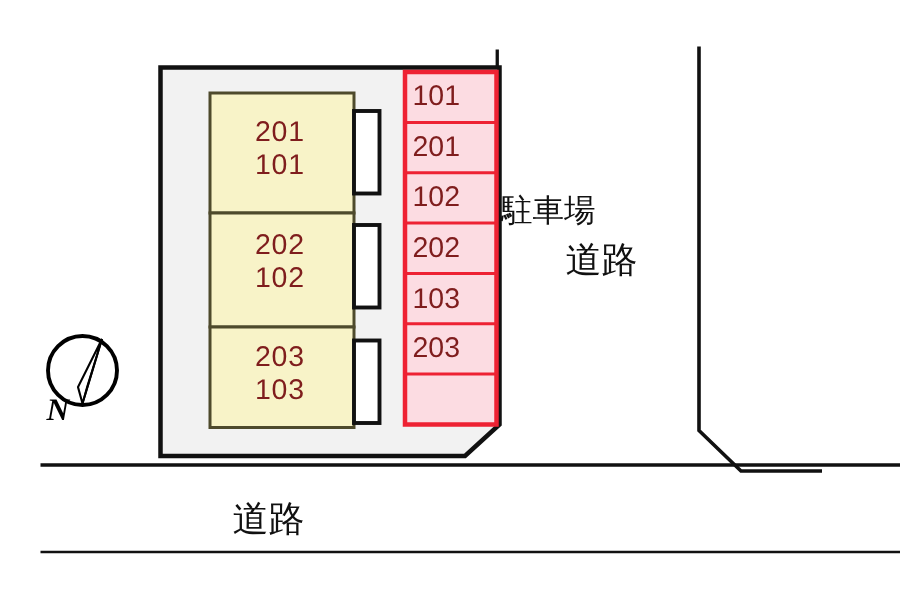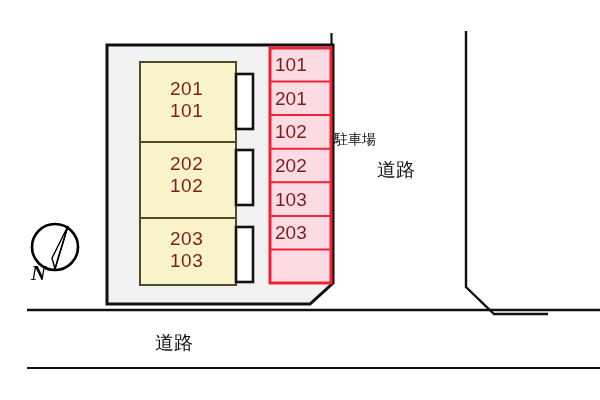--- a/index.html
+++ b/index.html
@@ -38,27 +38,27 @@
     letter-spacing: 0.5px;
   }
   .stall-label {
     font-family: "Liberation Sans", sans-serif;
     font-size: 19px;
     font-weight: 400;
     letter-spacing: 0px;
   }
   .jp-label {
     font-family: "DejaVu Sans", sans-serif;
-    font-size: 19px;
+    font-size: 24px;
     font-weight: 400;
     color: #111111;
   }
   .jp-vertical {
-    font-family: Liberation Mono, monospace;
-    font-size: 14px;
+    font-family: Liberation Sans, sans-serif;
+    font-size: 21px;
     line-height: 23px;
     font-weight: 400;
     color: #111111;
     text-align: center;
     width: 23px;
   }
   .compass-label {
     font-family: "Liberation Serif", serif;
     font-size: 21px;
     font-weight: 700;

